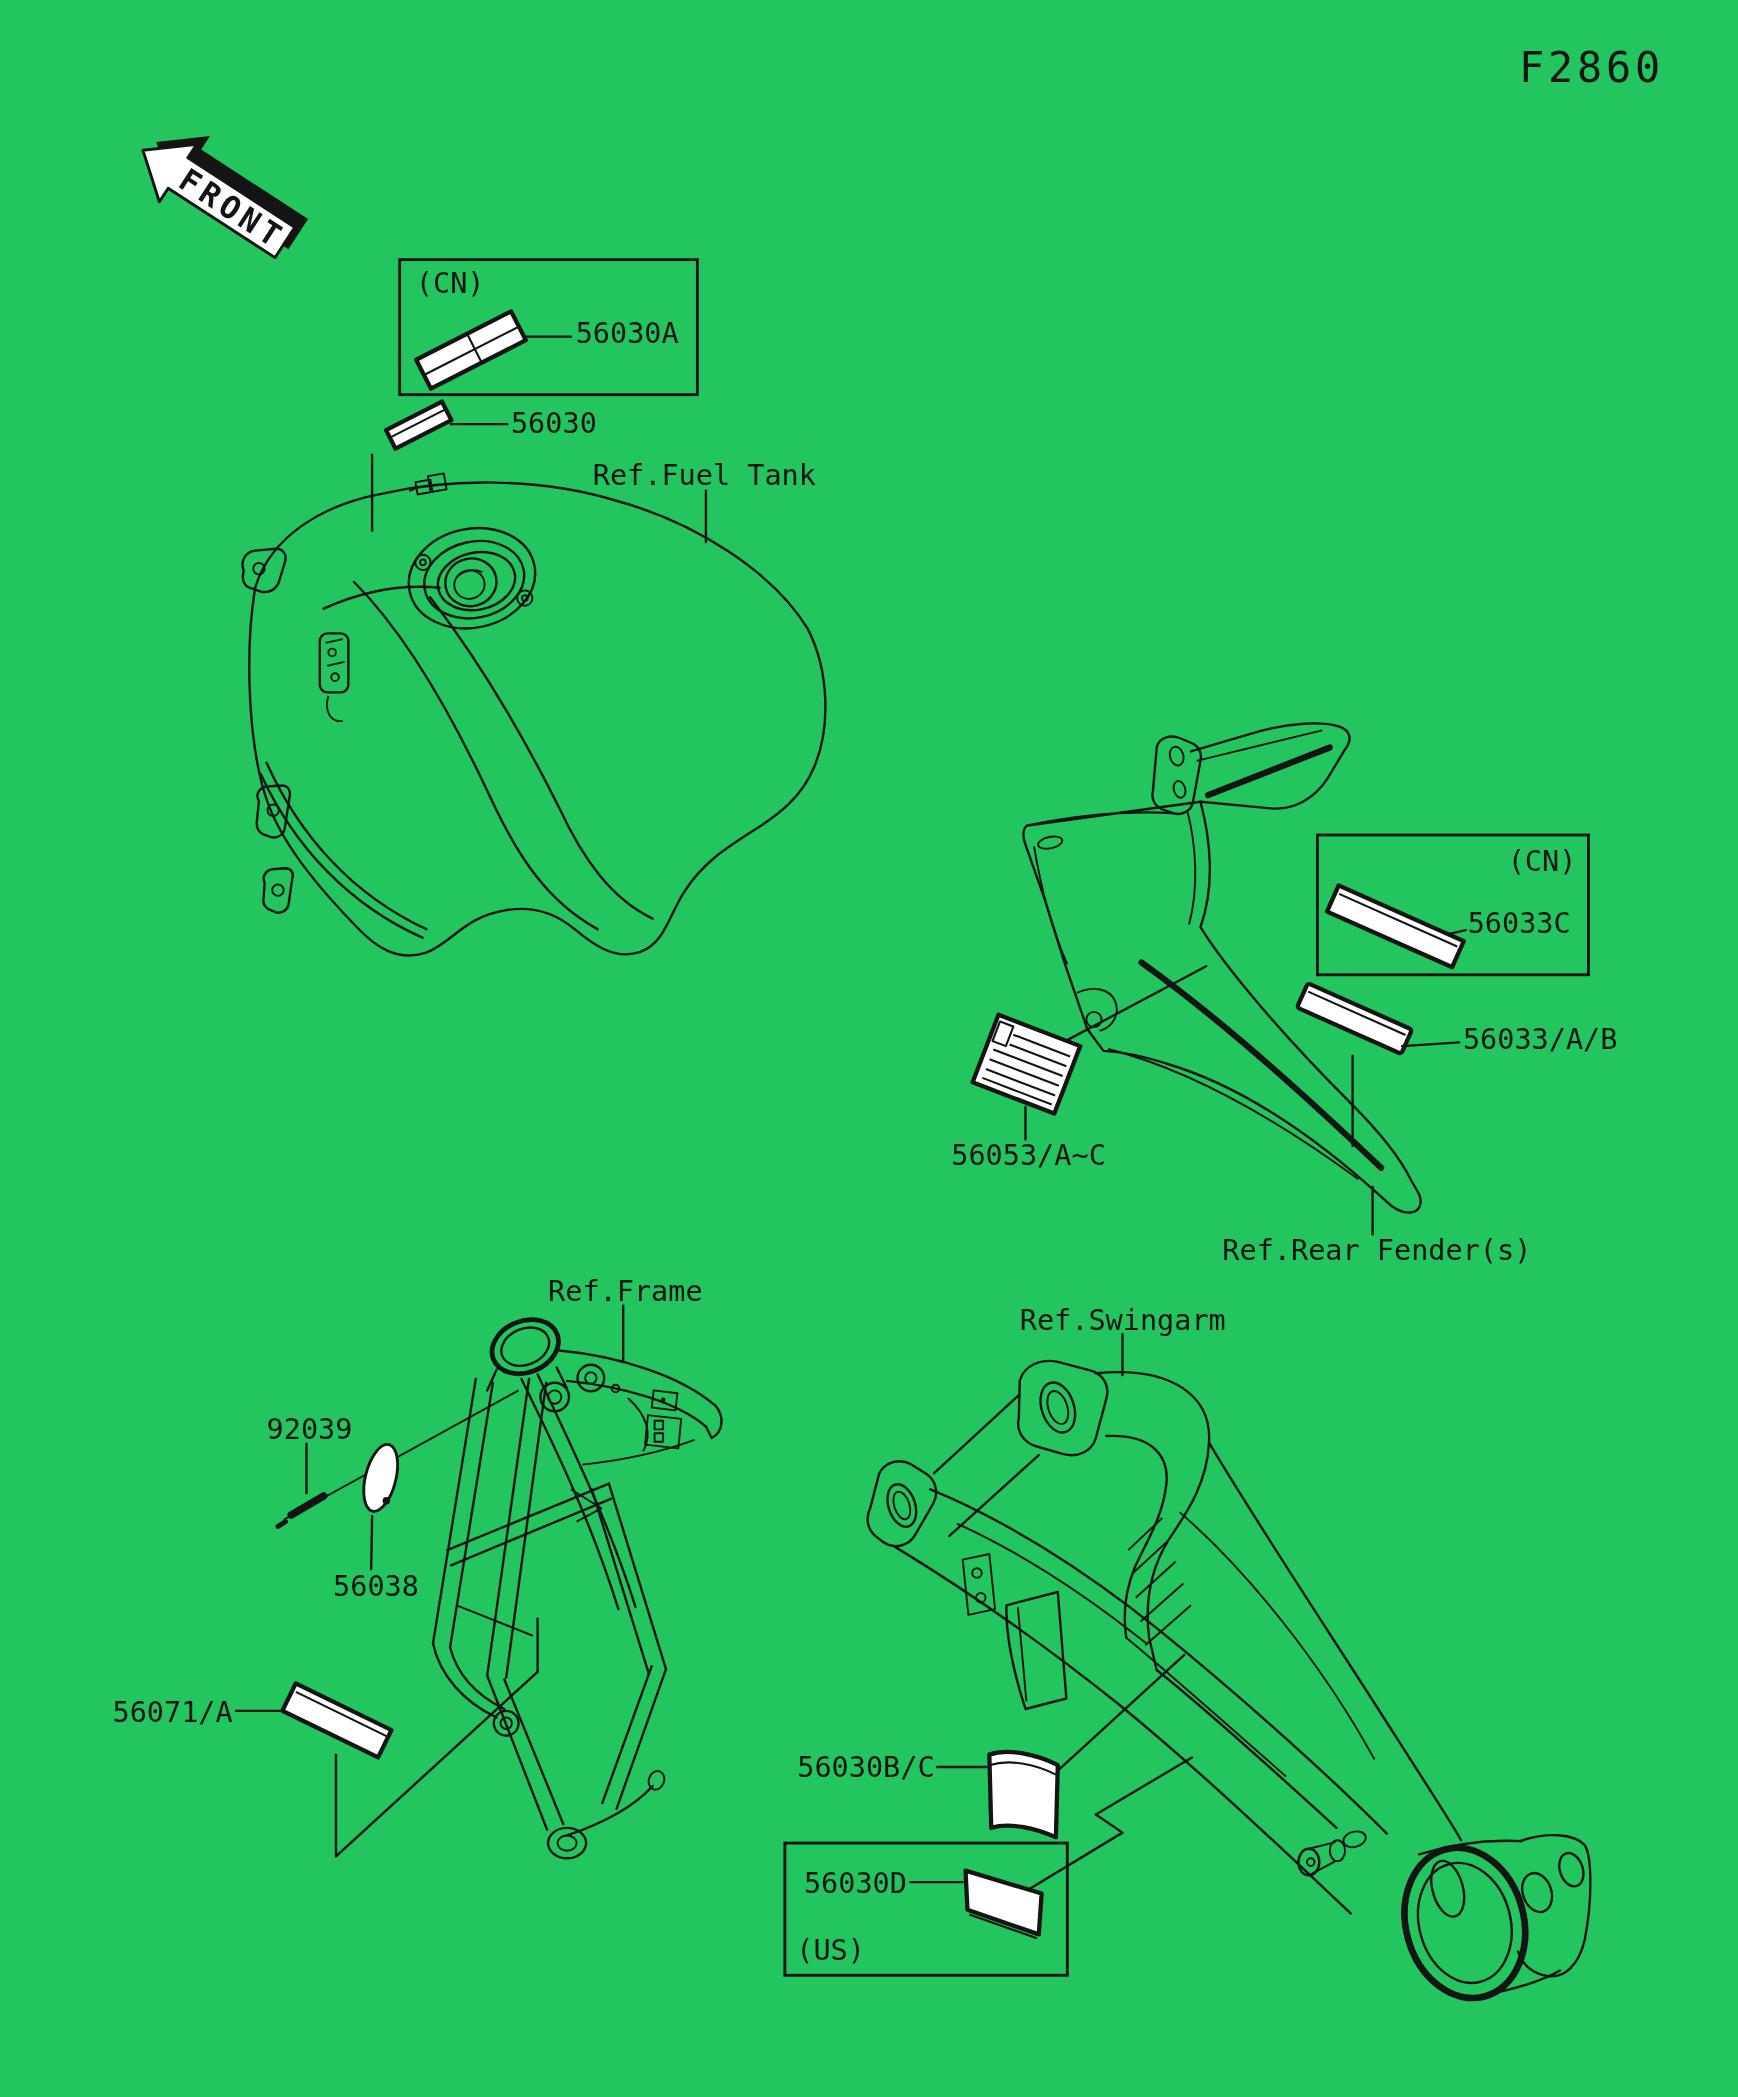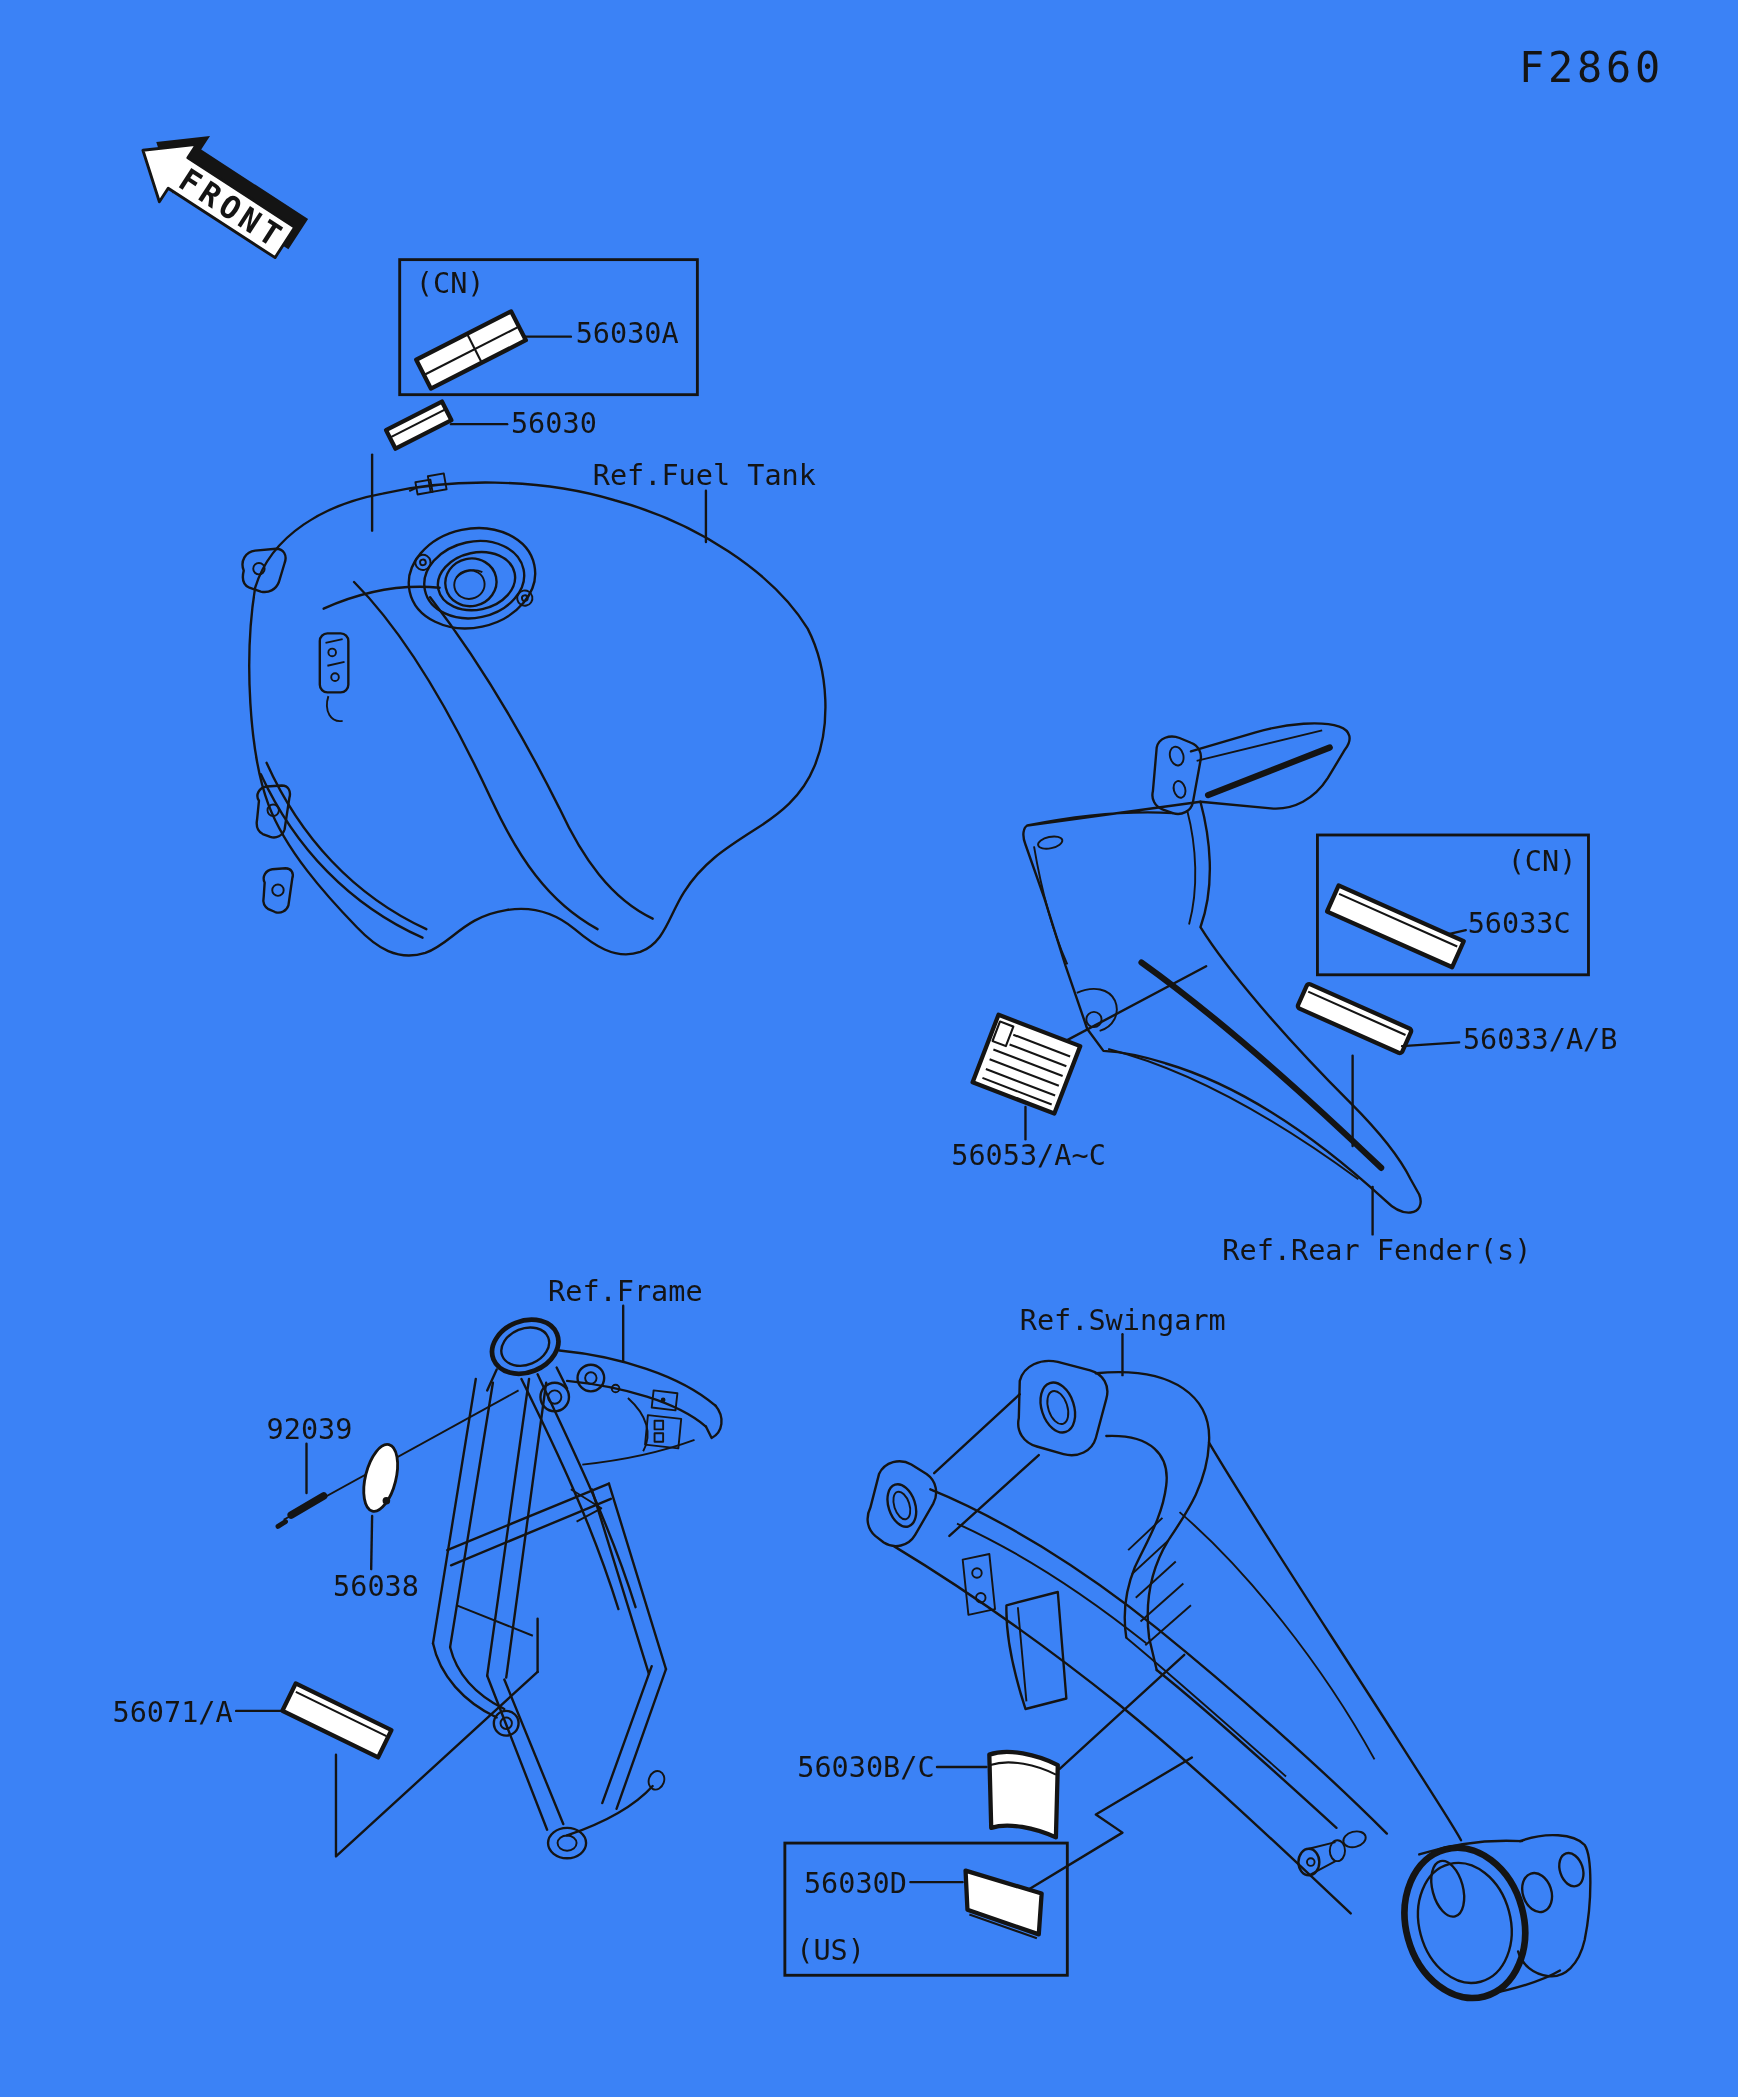--- a/index.html
+++ b/index.html
@@ -1,16 +1,16 @@
 <!DOCTYPE html>
 <html style="font-size:15px"><head>
 <meta charset="utf-8">
 <style>
   html,body{margin:0;padding:0;background:#ffffff;}
-  .page{position:relative;width:1739px;height:2097px;background:#3b82f6;overflow:hidden;}
+  .page{position:relative;width:1739px;height:2097px;background:#22c55e;overflow:hidden;}
   svg{display:block;}
   .ln{fill:none;stroke:#141414;stroke-width:2.5;stroke-linejoin:round;stroke-linecap:round;}
   .ln-thin{fill:none;stroke:#141414;stroke-width:2;stroke-linejoin:round;}
   .ln-thick{fill:none;stroke:#141414;stroke-width:6.5;stroke-linejoin:round;stroke-linecap:round;}
   .box{fill:none;stroke:#141414;stroke-width:3;}
   .stk{fill:#ffffff;stroke:#141414;stroke-width:4.5;stroke-linejoin:round;}
   .stk-in{fill:none;stroke:#141414;stroke-width:2.2;}
   .blk{fill:#141414;stroke:none;}
   .wht{fill:#ffffff;stroke:#141414;stroke-width:3;stroke-linejoin:round;}
   .txt{font-family:"DejaVu Sans Mono",monospace;font-size:30px;fill:#141414;}

